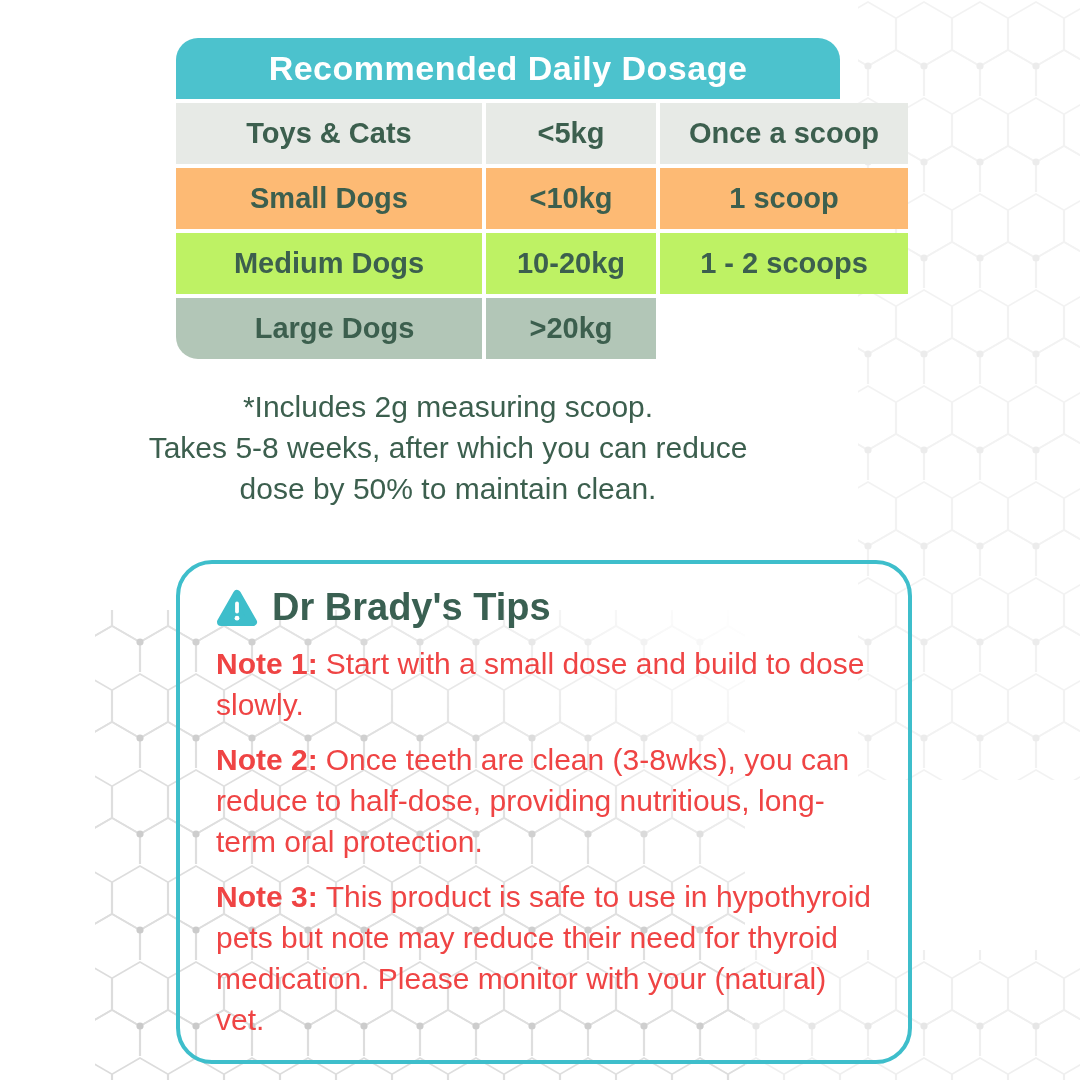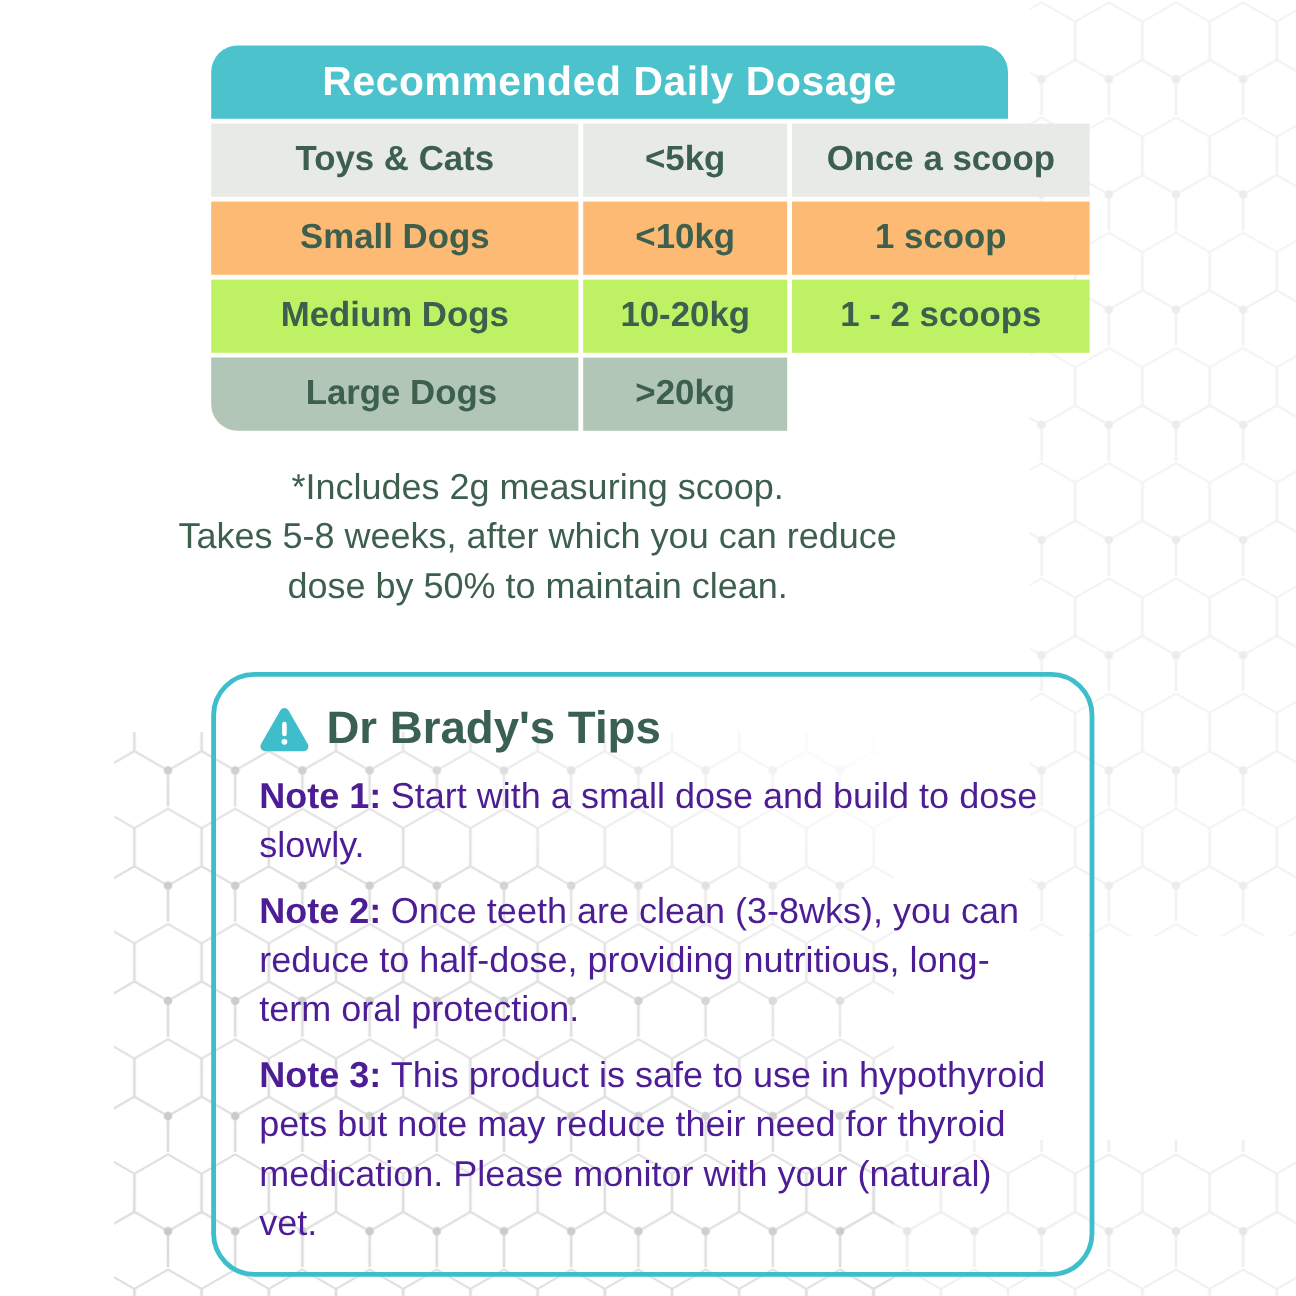--- a/index.html
+++ b/index.html
@@ -54,21 +54,21 @@
   }
   .tips-heading {
     display: flex; align-items: center; gap: 14px;
     margin-bottom: 14px;
   }
   .tips-title {
     color: #3A6052; font-size: 38px; font-weight: 700;
   }
   .warning-icon { width: 42px; height: 40px; flex: 0 0 auto; }
   .note {
-    color: #4c1d95; font-size: 30px; line-height: 41px; font-weight: 400;
+    color: #ef4444; font-size: 30px; line-height: 41px; font-weight: 400;
     margin-bottom: 14px;
   }
   .note-label { font-weight: 700; margin-right: 8px; }
 </style>
 </head>
 <body>
 
 <svg id="hex-bg" width="1080" height="1080" viewBox="0 0 1080 1080" xmlns="http://www.w3.org/2000/svg">
   <defs>
     <pattern id="hexpat" width="56" height="96" patternUnits="userSpaceOnUse">

